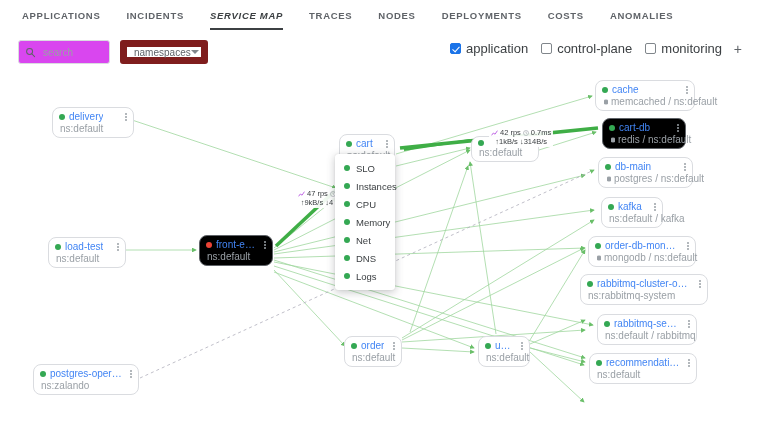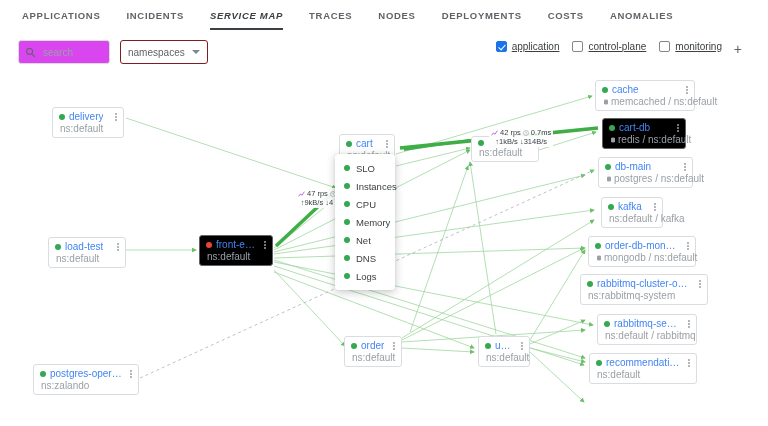--- a/index.html
+++ b/index.html
@@ -30,43 +30,43 @@
     display:flex;align-items:center;padding:0 6px;box-sizing:border-box;
   }
   .searchbox .sicon{width:11px;height:11px;flex:0 0 11px;margin-right:5px;}
   .searchbox input{
     border:none;outline:none;font-size:10px;color:#3c4043;width:100%;
     font-family:"Liberation Sans","DejaVu Sans",sans-serif;background:transparent;
   }
   .searchbox input::placeholder{color:#9aa0a6;}
   .nsselect{
     position:absolute;left:120px;top:2px;width:88px;height:24px;
-    border:1px solid #7f1d1d;border-radius:3px;background:#fff;
+    border:7px solid #7f1d1d;border-radius:3px;background:#fff;
     display:flex;align-items:center;justify-content:space-between;
     padding:0 7px;box-sizing:border-box;font-size:10px;color:#5f6368;cursor:pointer;
   }
   .caret{width:0;height:0;border-left:4px solid transparent;border-right:4px solid transparent;
          border-top:4px solid #80868b;}
   .filters{position:absolute;right:46px;top:3px;display:flex;align-items:center;gap:13px;}
   .filt{display:flex;align-items:center;gap:5px;cursor:pointer;}
   .cb{width:11px;height:11px;border:1.6px solid #80868b;border-radius:2px;box-sizing:border-box;
       background:#fff;position:relative;flex:0 0 11px;}
   .cb.on{background:#1a73e8;border-color:#1a73e8;}
   .cb.on::after{content:"";position:absolute;left:3px;top:0.5px;width:3px;height:6px;
       border:solid #fff;border-width:0 1.7px 1.7px 0;transform:rotate(42deg);}
-  .filt span{font-size:10px;color:#3c4043;text-decoration:underline;}
+  .filt span{font-size:13px;color:#3c4043;}
   .plusbtn{position:absolute;right:26px;top:5px;font-size:14px;color:#5f6368;cursor:pointer;line-height:12px;}
 
   
   .canvas{position:absolute;left:0;top:70px;width:768px;height:356px;}
   .edges{position:absolute;left:0;top:0;width:768px;height:356px;}
 
   
   .node{
-    position:absolute;background:#fff;border:1px solid #dadce0;border-radius:3px;
+    position:absolute;background:#fff;border:1px solid #dadce0;border-radius:8px;
     box-sizing:border-box;padding:3px 6px 3px 6px;cursor:pointer;
   }
   .node.selected{background:#000000;border:1.6px solid #5f6368;}
   .node .nrow{display:flex;align-items:center;}
   .dot{width:6px;height:6px;border-radius:50%;background:#34a853;margin-right:4px;flex:0 0 6px;}
   .dot.red{background:#ea4335;}
   .nname{font-size:10px;color:#4285f4;white-space:nowrap;overflow:hidden;text-overflow:ellipsis;}
   .kebab{margin-left:auto;padding-left:8px;color:#80868b;font-size:9px;line-height:7px;letter-spacing:0;}
   .kebab i{display:block;width:2px;height:2px;border-radius:50%;background:#9aa0a6;margin:1px 0;}
   .nsub{font-size:10px;color:#9aa0a6;white-space:nowrap;margin-top:1px;padding-left:1px;
@@ -191,21 +191,21 @@
 
       <g stroke="#3fae46" stroke-width="3.6" fill="none">
         <path d="M276,176 L340,116"></path>
         <path d="M400,78 L598,58"></path>
       </g>
       <g stroke="#3fae46" stroke-width="2.2" fill="none">
         <path d="M404,80 L470,70"></path>
       </g>
     </svg>
 
-    <div class="node" style="left:52px;top:37px;width:72px;">
+    <div class="node" style="left:52px;top:37px;width:82px;">
       <div class="nrow">
           <span class="dot"></span>
         <span class="nname">delivery</span>
         <span class="kebab">
             <i></i>
             <i></i>
             <i></i>
           </span>
         </div>
       <div class="nsub">ns:default</div>

